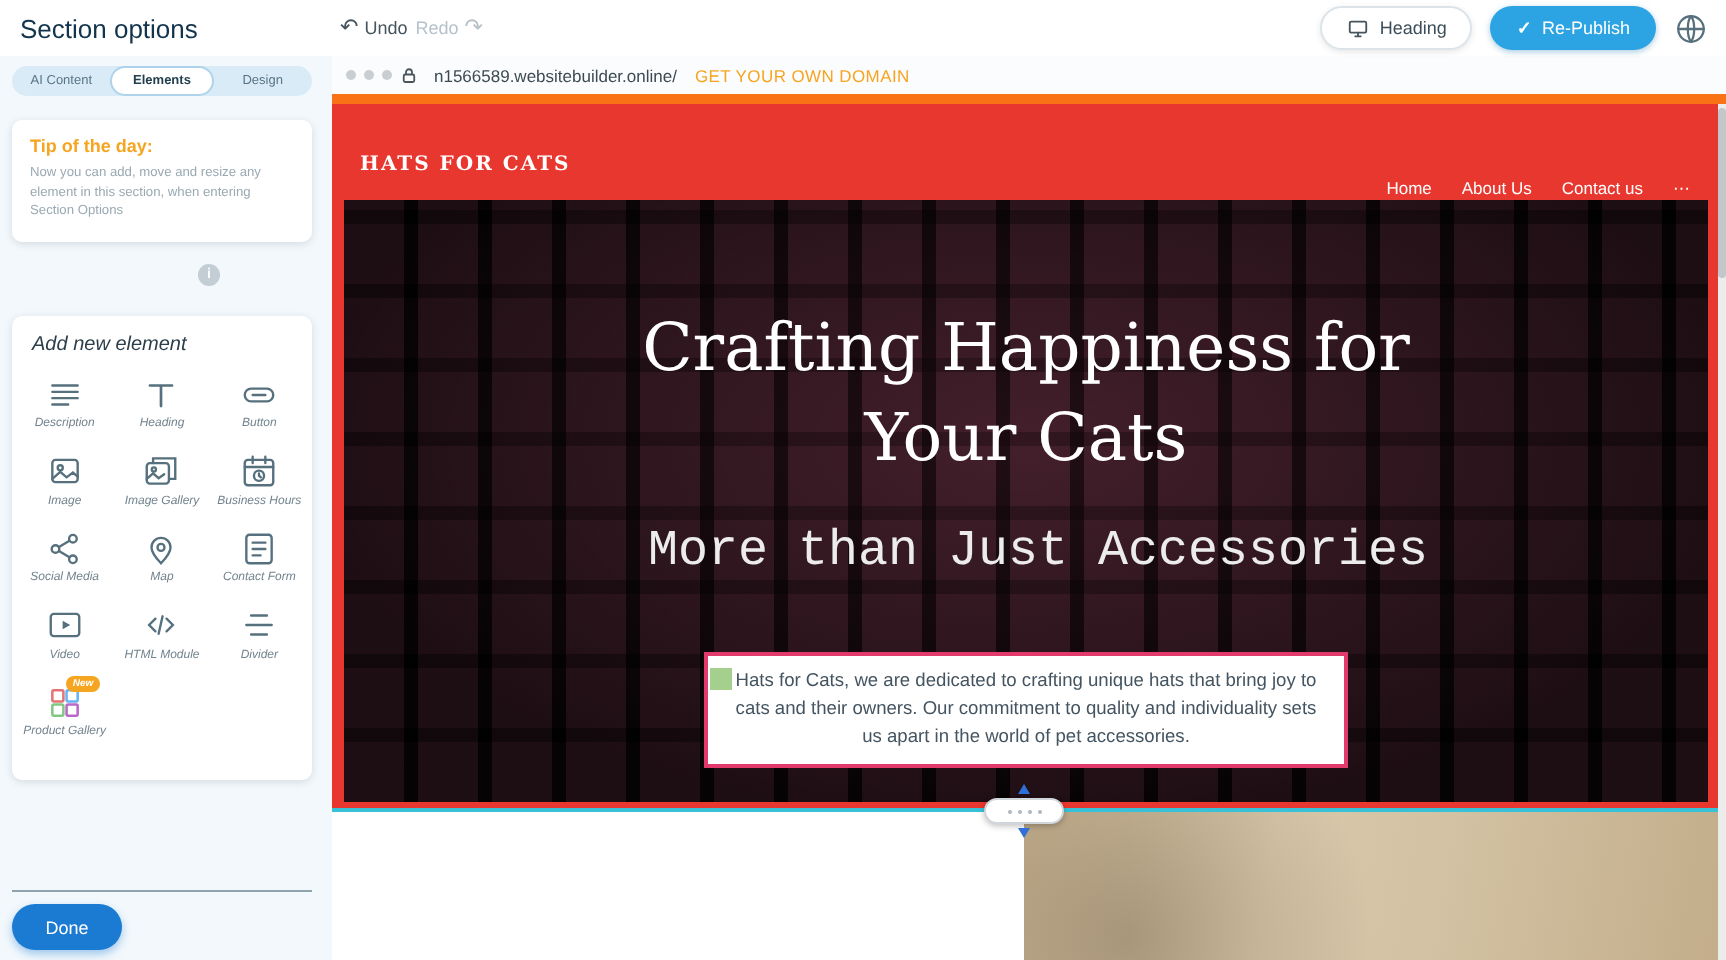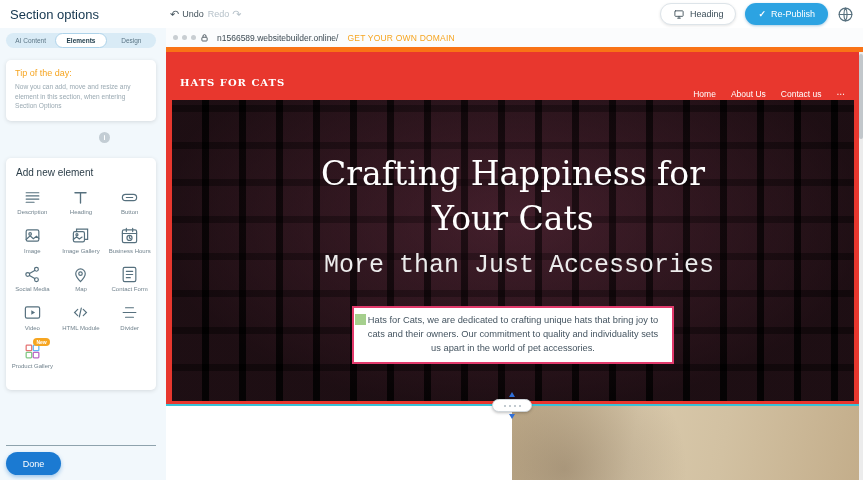--- a/index.html
+++ b/index.html
@@ -18,26 +18,26 @@
   .btn-preview { display:flex; align-items:center; gap:5px; height:22px; padding:0 12px; border-radius:12px; background:#fff; border:1px solid #dde4e9; box-shadow:0 1px 3px rgba(0,0,0,.10); font-size:9px; color:#3c4e59; cursor:pointer; }
   .btn-republish { display:flex; align-items:center; gap:5px; height:22px; padding:0 13px; border-radius:12px; background:#2ca3e2; border:none; color:#fff; font-size:9px; box-shadow:0 1px 3px rgba(41,128,185,.4); cursor:pointer; }
   .check-glyph { font-size:9px; font-weight:bold; }
 
   
   .sidebar { position:absolute; top:28px; left:0; width:166px; bottom:0; background:#f2f8fc; z-index:30; }
   .tabs { position:absolute; left:6px; right:10px; top:5px; height:15px; background:#d9ebf6; border-radius:9px; display:flex; }
   .tab { flex:1; text-align:center; font-size:6.5px; color:#5b7585; line-height:15px; border-radius:9px; cursor:pointer; }
   .tab.active { background:#fff; border:1px solid #aed3ea; color:#23404f; font-weight:bold; line-height:13px; }
   .tip-card { position:absolute; left:6px; right:10px; top:32px; background:#fff; border-radius:5px; box-shadow:0 1px 4px rgba(0,0,0,.12); padding:8px 9px 10px; }
-  .tip-title { font-size:9px; font-weight:normal; color:#f6a521; }
+  .tip-title { font-size:9px; font-weight:bold; color:#f6a521; }
   .tip-body { font-size:6.6px; color:#9aa9b2; line-height:1.45; margin-top:4px; }
   .edit-mobile { position:absolute; left:6px; top:94px; width:88px; height:31px; border:none; border-radius:7px; background:linear-gradient(180deg,#2a9be0,#1c7cd2); color:#fff; display:flex; align-items:center; gap:6px; padding:0 7px; box-shadow:0 2px 4px rgba(28,124,210,.4); cursor:pointer; text-align:left; }
   .edit-mobile .em-label { font-size:7.2px; line-height:1.3; flex:1; }
   .info-badge { position:absolute; left:99px; top:104px; width:11px; height:11px; border-radius:50%; background:#c3cdd4; color:#fff; font-size:7px; font-weight:bold; text-align:center; line-height:11px; cursor:pointer; }
-  .add-card { position:absolute; left:6px; right:10px; top:130px; height:232px; background:#fff; border-radius:5px; box-shadow:0 1px 4px rgba(0,0,0,.12); padding:9px 2px 4px; }
+  .add-card { position:absolute; left:6px; right:10px; top:130px; height:232px; background:#fff; border-radius:5px; box-shadow:0 1px 4px rgba(0,0,0,.12); padding:9px 2px 4px;font-style:italic; }
   .add-title { font-size:10px; color:#2c3e49; padding-left:8px; }
   .tile-grid { display:grid; grid-template-columns:repeat(3,1fr); margin-top:4px; }
   .tile { display:flex; flex-direction:column; align-items:center; padding:5px 1px 4px; position:relative; cursor:pointer; }
   .t-icon { height:20px; display:flex; align-items:center; }
   .t-label { font-size:6px; color:#72838e; text-align:center; line-height:1.25; margin-top:2px; max-width:44px; }
   .badge-new { position:absolute; top:2px; right:7px; background:#f6a521; color:#fff; font-size:5px; font-weight:bold; padding:1px 3px; border-radius:5px; }
   .sidebar-divider { position:absolute; left:6px; right:10px; top:417px; border-top:1px solid #8fa3ad; }
   .btn-done { position:absolute; left:6px; top:424px; width:55px; height:23px; border:none; border-radius:12px; background:#1b7ad2; color:#fff; font-size:9px; display:flex; align-items:center; justify-content:center; box-shadow:0 2px 4px rgba(27,122,210,.4); cursor:pointer; }
 
   
@@ -53,21 +53,21 @@
   .logo { font-size:10px; font-weight:bold; color:#fff; letter-spacing:1px; font-family:"DejaVu Serif",serif; cursor:pointer; }
   .nav { display:flex; align-items:center; gap:15px;margin-top:23px; }
   .nav-item { font-size:8.5px; color:#fff; position:relative; padding:4px 0; cursor:pointer; }
   .nav-item.active::after { content:""; position:absolute; left:0; right:0; bottom:-2px; height:2px; background:#fff; }
   .hero-wrap { position:absolute; top:48px; left:0; right:0; height:306px; background:#e8372e; }
   .hero { position:absolute; top:0; left:6px; right:9px; bottom:5px; display:flex; flex-direction:column; align-items:center;
           background-color:#140a0d;
           background-image:
             radial-gradient(ellipse at 50% 40%, rgba(70,30,45,.35), rgba(0,0,0,.55) 75%),
             repeating-linear-gradient(90deg, rgba(115,55,75,.30) 0 30px, rgba(0,0,0,.72) 30px 37px),
-            repeating-linear-gradient(0deg, rgba(115,55,75,.26) 0 30px, rgba(0,0,0,.72) 30px 37px); }
+            repeating-linear-gradient(0deg, rgba(115,55,75,.26) 0 30px, rgba(0,0,0,.72) 30px 37px); gap: 10px; }
   .hero-heading { margin-top:52px; width:430px; text-align:center; font-family:"DejaVu Serif",serif; font-weight:400; font-size:33px; line-height:1.35; color:#fff; cursor:pointer; }
   .hero-sub { margin-top:10px; font-family:Liberation Mono, monospace; font-size:25px; color:#ececec; cursor:pointer;margin-left:12px; }
   .hero-par { margin-top:26px; width:322px; background:#fff; border:2px solid #e23a6c; padding:6px 8px; font-size:9.3px; line-height:1.5; color:#445460; text-align:center; position:relative; cursor:pointer; }
   .green-handle { position:absolute; left:1px; top:6px; width:11px; height:11px; background:#a5cf8d; cursor:grab; }
   .section-line { position:absolute; top:352px; left:0; right:0; height:2px; background:#39c2d7; z-index:6; }
   .resize-handle { position:absolute; top:347px; left:326px; width:40px; height:13px; z-index:7; background:#fff; border:1px solid #d0d6da; border-radius:7px; box-shadow:0 1px 3px rgba(0,0,0,.25); display:flex; align-items:center; justify-content:center; gap:3px; cursor:ns-resize; }
   .rh-dot { width:2px; height:2px; border-radius:50%; background:#aeb8c0; }
   .rh-up { position:absolute; top:-8px; left:16px; width:0; height:0; border-left:3px solid transparent; border-right:3px solid transparent; border-bottom:5px solid #2f6fd8; }
   .rh-down { position:absolute; bottom:-8px; left:16px; width:0; height:0; border-left:3px solid transparent; border-right:3px solid transparent; border-top:5px solid #2f6fd8; }
   .corner-img { position:absolute; left:346px; top:354px; right:0; bottom:0;

